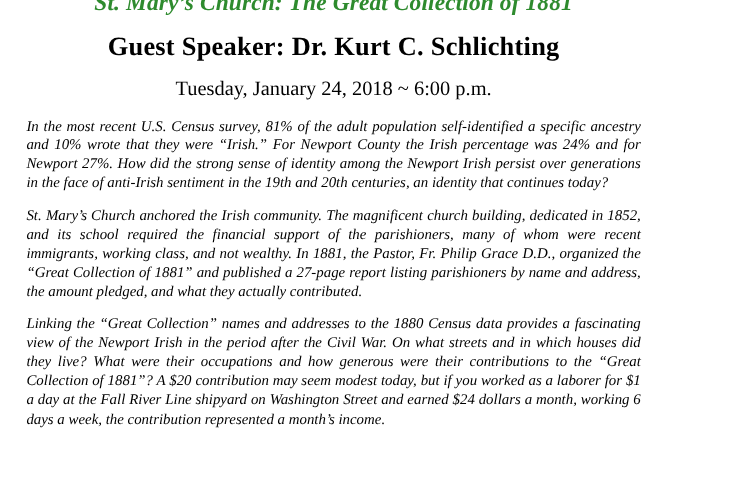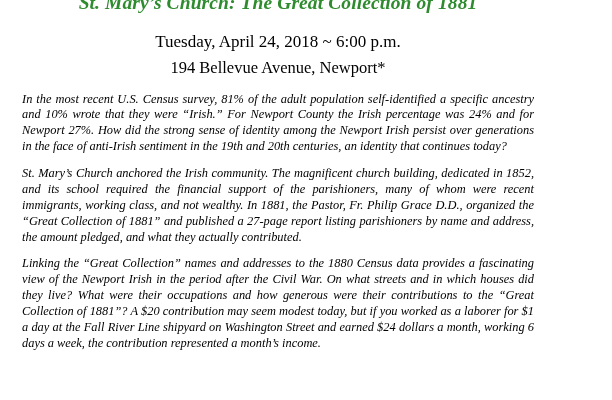--- a/index.html
+++ b/index.html
@@ -75,25 +75,25 @@
     margin-bottom: 0;
   }
 </style>
 </head>
 <body>
 
 <div class="page">
 
   <div class="title-green">St. Mary’s Church: The Great Collection of 1881</div>
 
+  <div class="headline">Guest Speaker: Dr. Kurt C. Schlichting</div>
 
-  <div class="subline">Tuesday, April 24, 2018 ~ 6:00 p.m.</div>
+  <div class="subline">Tuesday, January 24, 2018 ~ 6:00 p.m.</div>
 
 
-  <div class="address">194 Bellevue Avenue, Newport*</div>
 
   <div class="body-block">
     <p class="para">In the most recent U.S. Census survey, 81% of the adult population self-identified a specific ancestry and 10% wrote that they were “Irish.”  For Newport County the Irish percentage was 24% and for Newport 27%.  How did the strong sense of identity among the Newport Irish persist over generations in the face of anti-Irish sentiment in the 19th and 20th centuries, an identity that continues today?</p>
     <p class="para">St. Mary’s Church anchored the Irish community. The magnificent church building, dedicated in 1852, and its school required the financial support of the parishioners, many of whom were recent immigrants, working class, and not wealthy.  In 1881, the Pastor, Fr. Philip Grace D.D., organized the “Great Collection of 1881” and published a 27-page report listing parishioners by name and address, the amount pledged, and what they actually contributed.</p>
     <p class="para">Linking the “Great Collection” names and addresses to the 1880 Census data provides a fascinating view of the Newport Irish in the period after the Civil War.  On what streets and in which houses did they live?  What were their occupations and how generous were their contributions to the “Great Collection of 1881”?  A $20 contribution may seem modest today, but if you worked as a laborer for $1 a day at the Fall River Line shipyard on Washington Street and earned $24 dollars a month, working 6 days a week, the contribution represented a month’s income.</p>
   </div>
 
 </div>
 
 </body></html>

